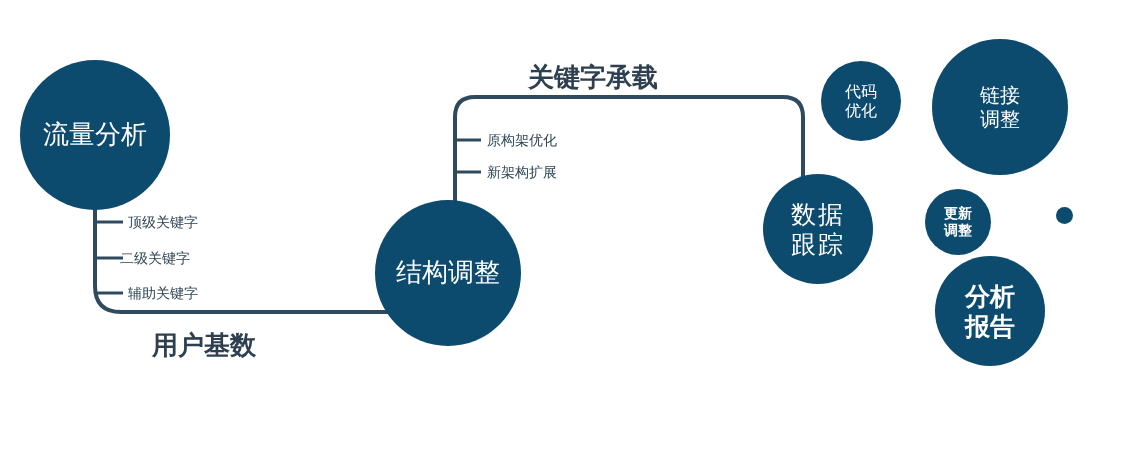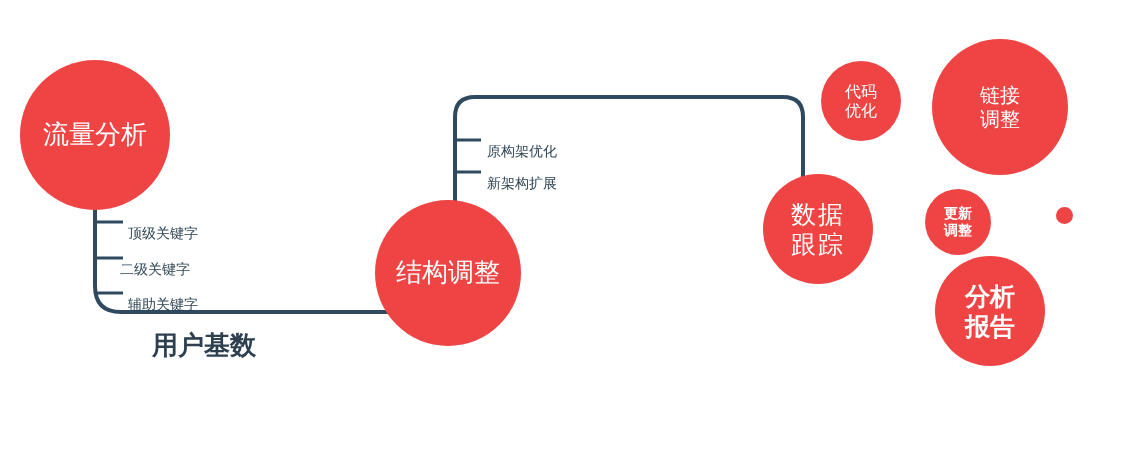--- a/index.html
+++ b/index.html
@@ -7,21 +7,21 @@
     position:relative;
     width:1130px;height:450px;
     overflow:hidden;
     font-family:"Liberation Sans", sans-serif;
     background:#ffffff;
   }
   .connectors{position:absolute;left:0;top:0;z-index:0;}
   .node{
     position:absolute;
     border-radius:50%;
-    background:#ef4444;
+    background:#0c4a6e;
     color:#ffffff;
     display:flex;
     flex-direction:column;
     align-items:center;
     justify-content:center;
     text-align:center;
     z-index:1;
     line-height:1.2;
   }
   #node-traffic{left:20px;top:60px;width:150px;height:150px;font-size:26px;}
@@ -31,21 +31,20 @@
   #node-link-adjust{left:932px;top:39px;width:136px;height:136px;font-size:20px;}
   #node-update-adjust{left:925px;top:189px;width:66px;height:66px;font-size:14px;font-weight:700;}
   #node-analysis-report{left:935px;top:256px;width:110px;height:110px;font-size:25px;font-weight:700;}
   #dot-small{left:1056px;top:207px;width:17px;height:17px;}
   .branch-label{
     position:absolute;
     font-size:14px;
     color:#2e4453;
     z-index:2;
     white-space:nowrap;
-    margin-top:11px;
   }
   #branch-t0{left:128px;top:214px;}
   #branch-t1{left:120px;top:250px;}
   #branch-t2{left:128px;top:285px;}
   #branch-s0{left:487px;top:132px;}
   #branch-s1{left:487px;top:164px;}
   .edge-label{
     position:absolute;
     color:#2e4050;
     font-size:26px;
@@ -112,15 +111,16 @@
 
   <div class="node" id="dot-small"></div>
 
   <span class="branch-label" id="branch-t0">顶级关键字</span>
   <span class="branch-label" id="branch-t1">二级关键字</span>
   <span class="branch-label" id="branch-t2">辅助关键字</span>
   <span class="branch-label" id="branch-s0">原构架优化</span>
   <span class="branch-label" id="branch-s1">新架构扩展</span>
 
   <span class="edge-label" id="label-user-base">用户基数</span>
+  <span class="edge-label" id="label-keyword-carry">关键字承载</span>
 
 
 </div>
 
 </body></html>

